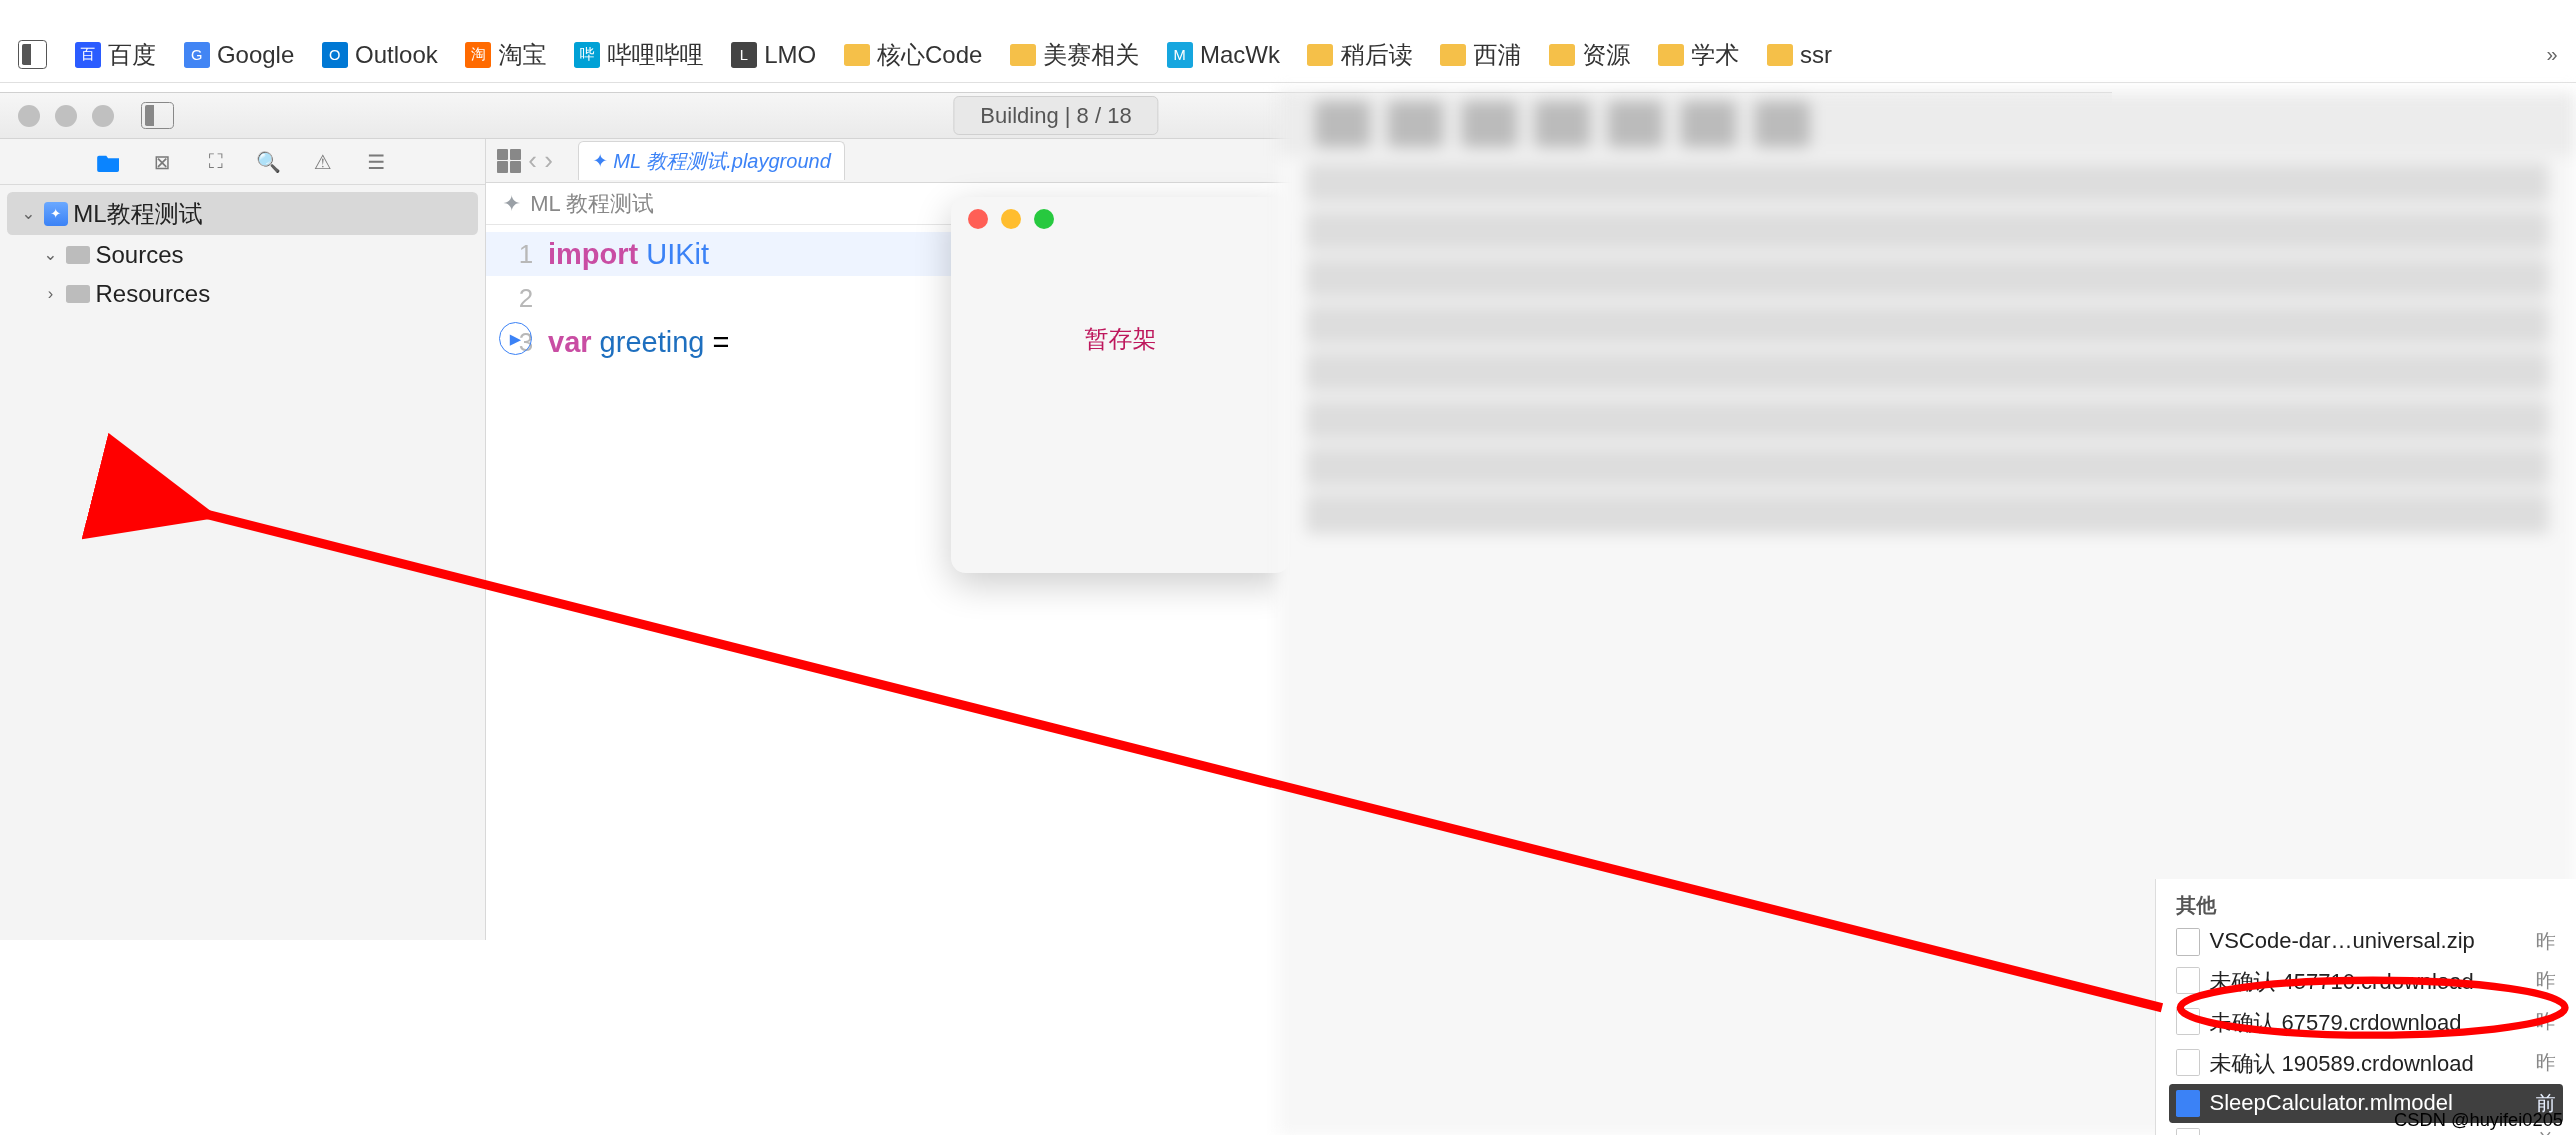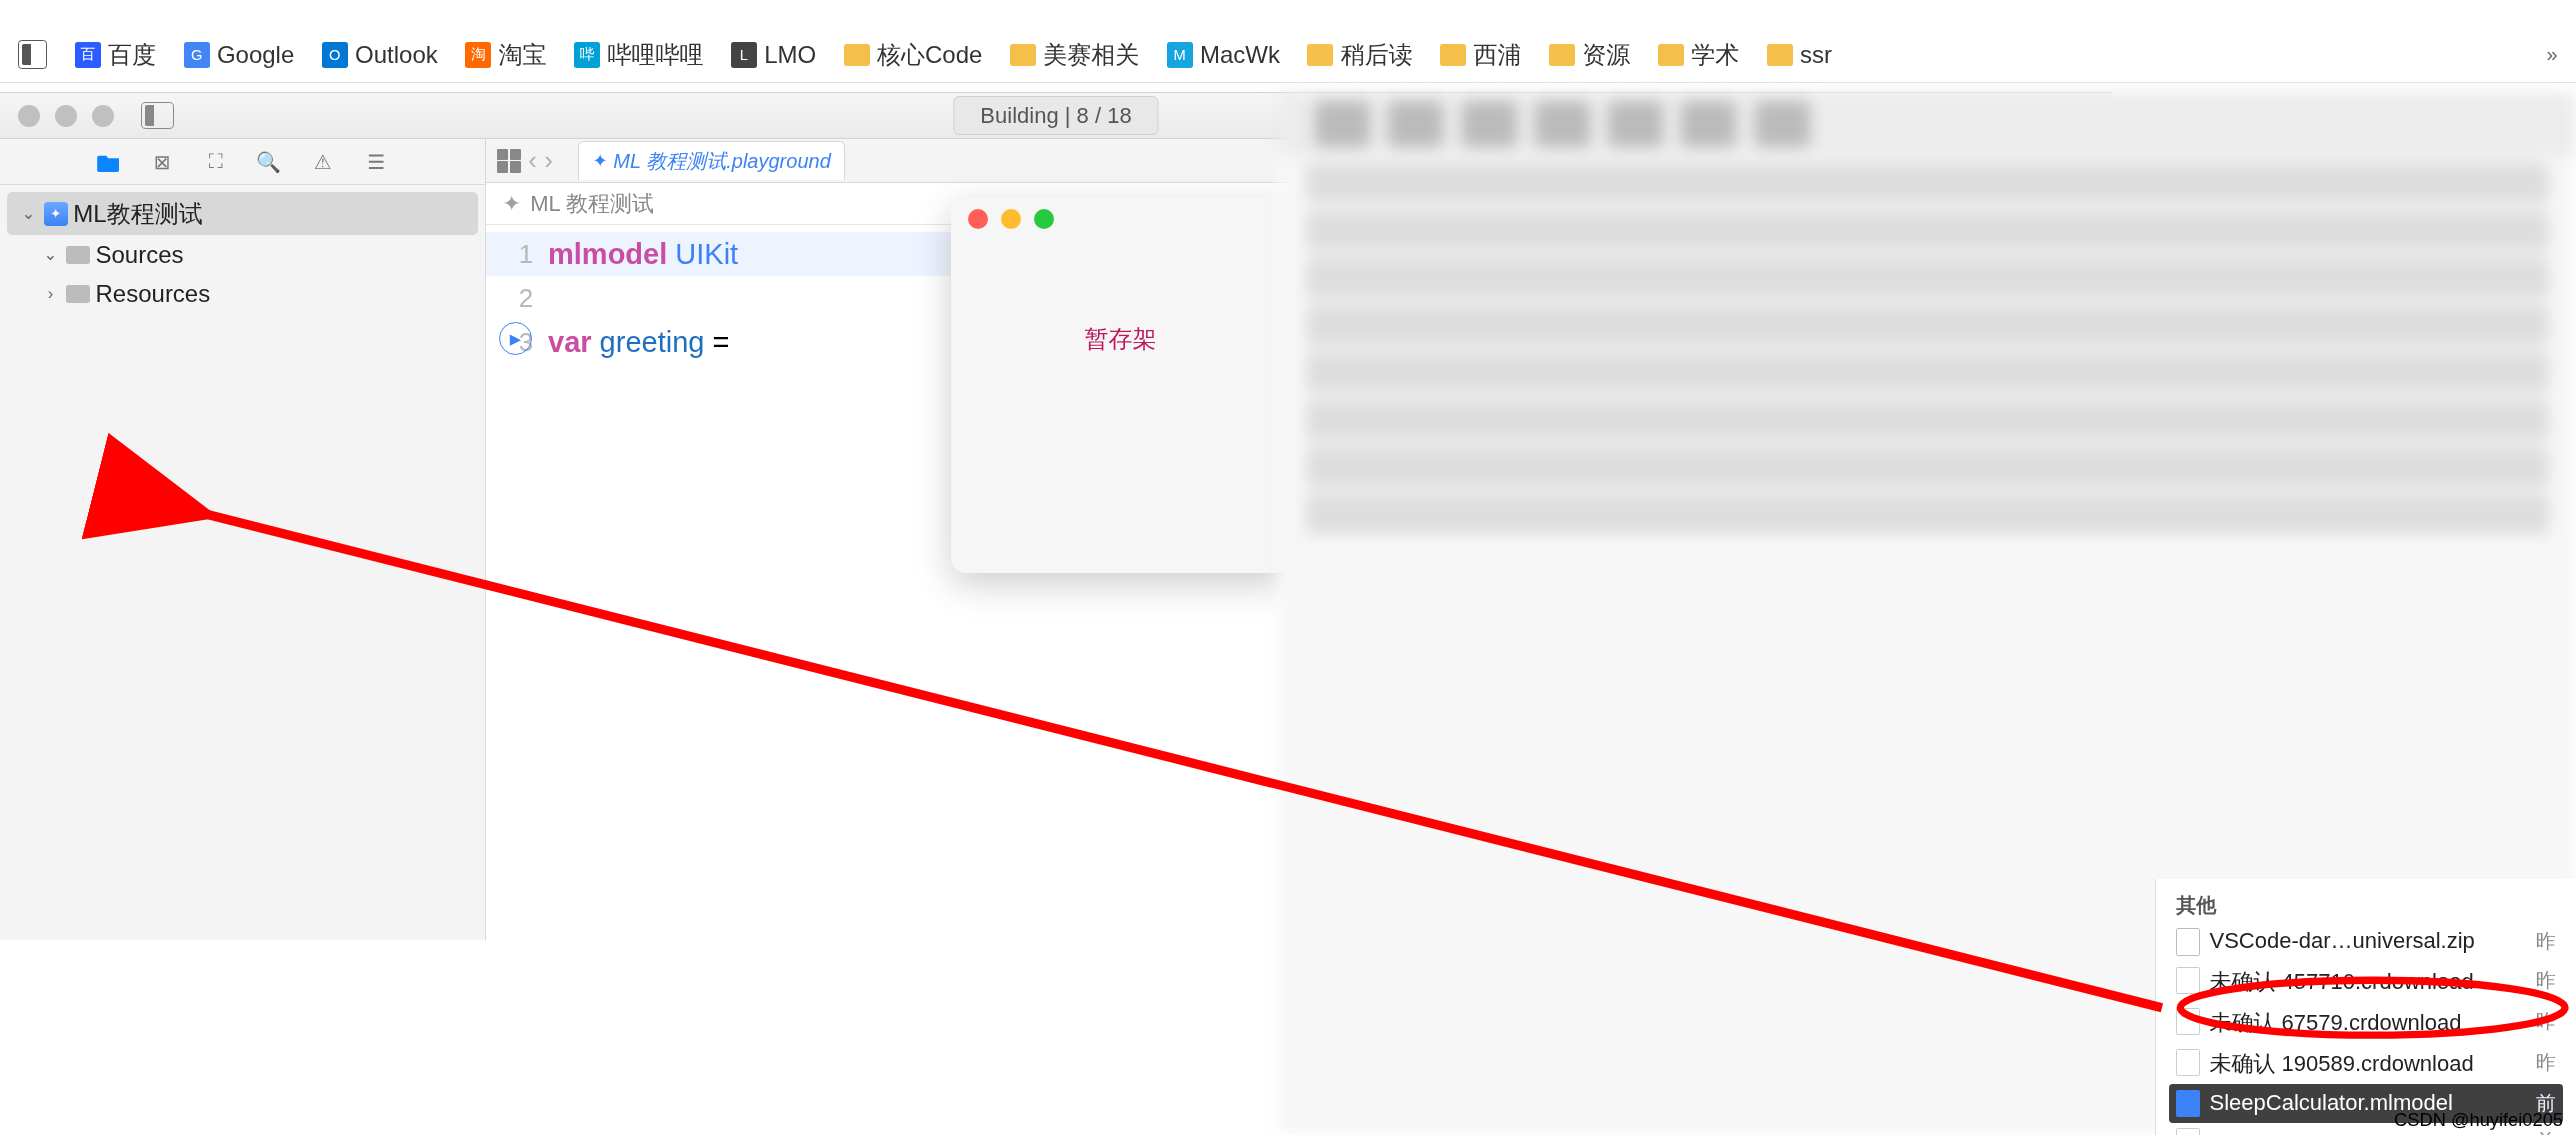--- a/index.html
+++ b/index.html
@@ -218,21 +218,21 @@
         <span class="crumb-text">ML 教程测试.playground</span>
       </div>
     </div>
     <div class="file-path-bar">
       <span class="swift-bird" style="color:#9aa0a6">✦</span>
       <span>ML 教程测试</span>
     </div>
     <div class="code-area" id="code-host">
     <div class="code-line line-highlight">
           <div class="gutter">1</div>
-          <div class="line-content"><span class="kw">mlmodel</span><span> </span><span class="type">UIKit</span></div>
+          <div class="line-content"><span class="kw">import</span><span> </span><span class="type">UIKit</span></div>
         </div>
         <div class="code-line">
           <div class="gutter">2</div>
           <div class="line-content"></div>
         </div>
         <div class="code-line">
           <div class="gutter">3</div>
           <div class="line-content"><span class="kw">var</span><span> </span><span class="ident">greeting</span><span> = </span></div>
         </div>
       </div>

